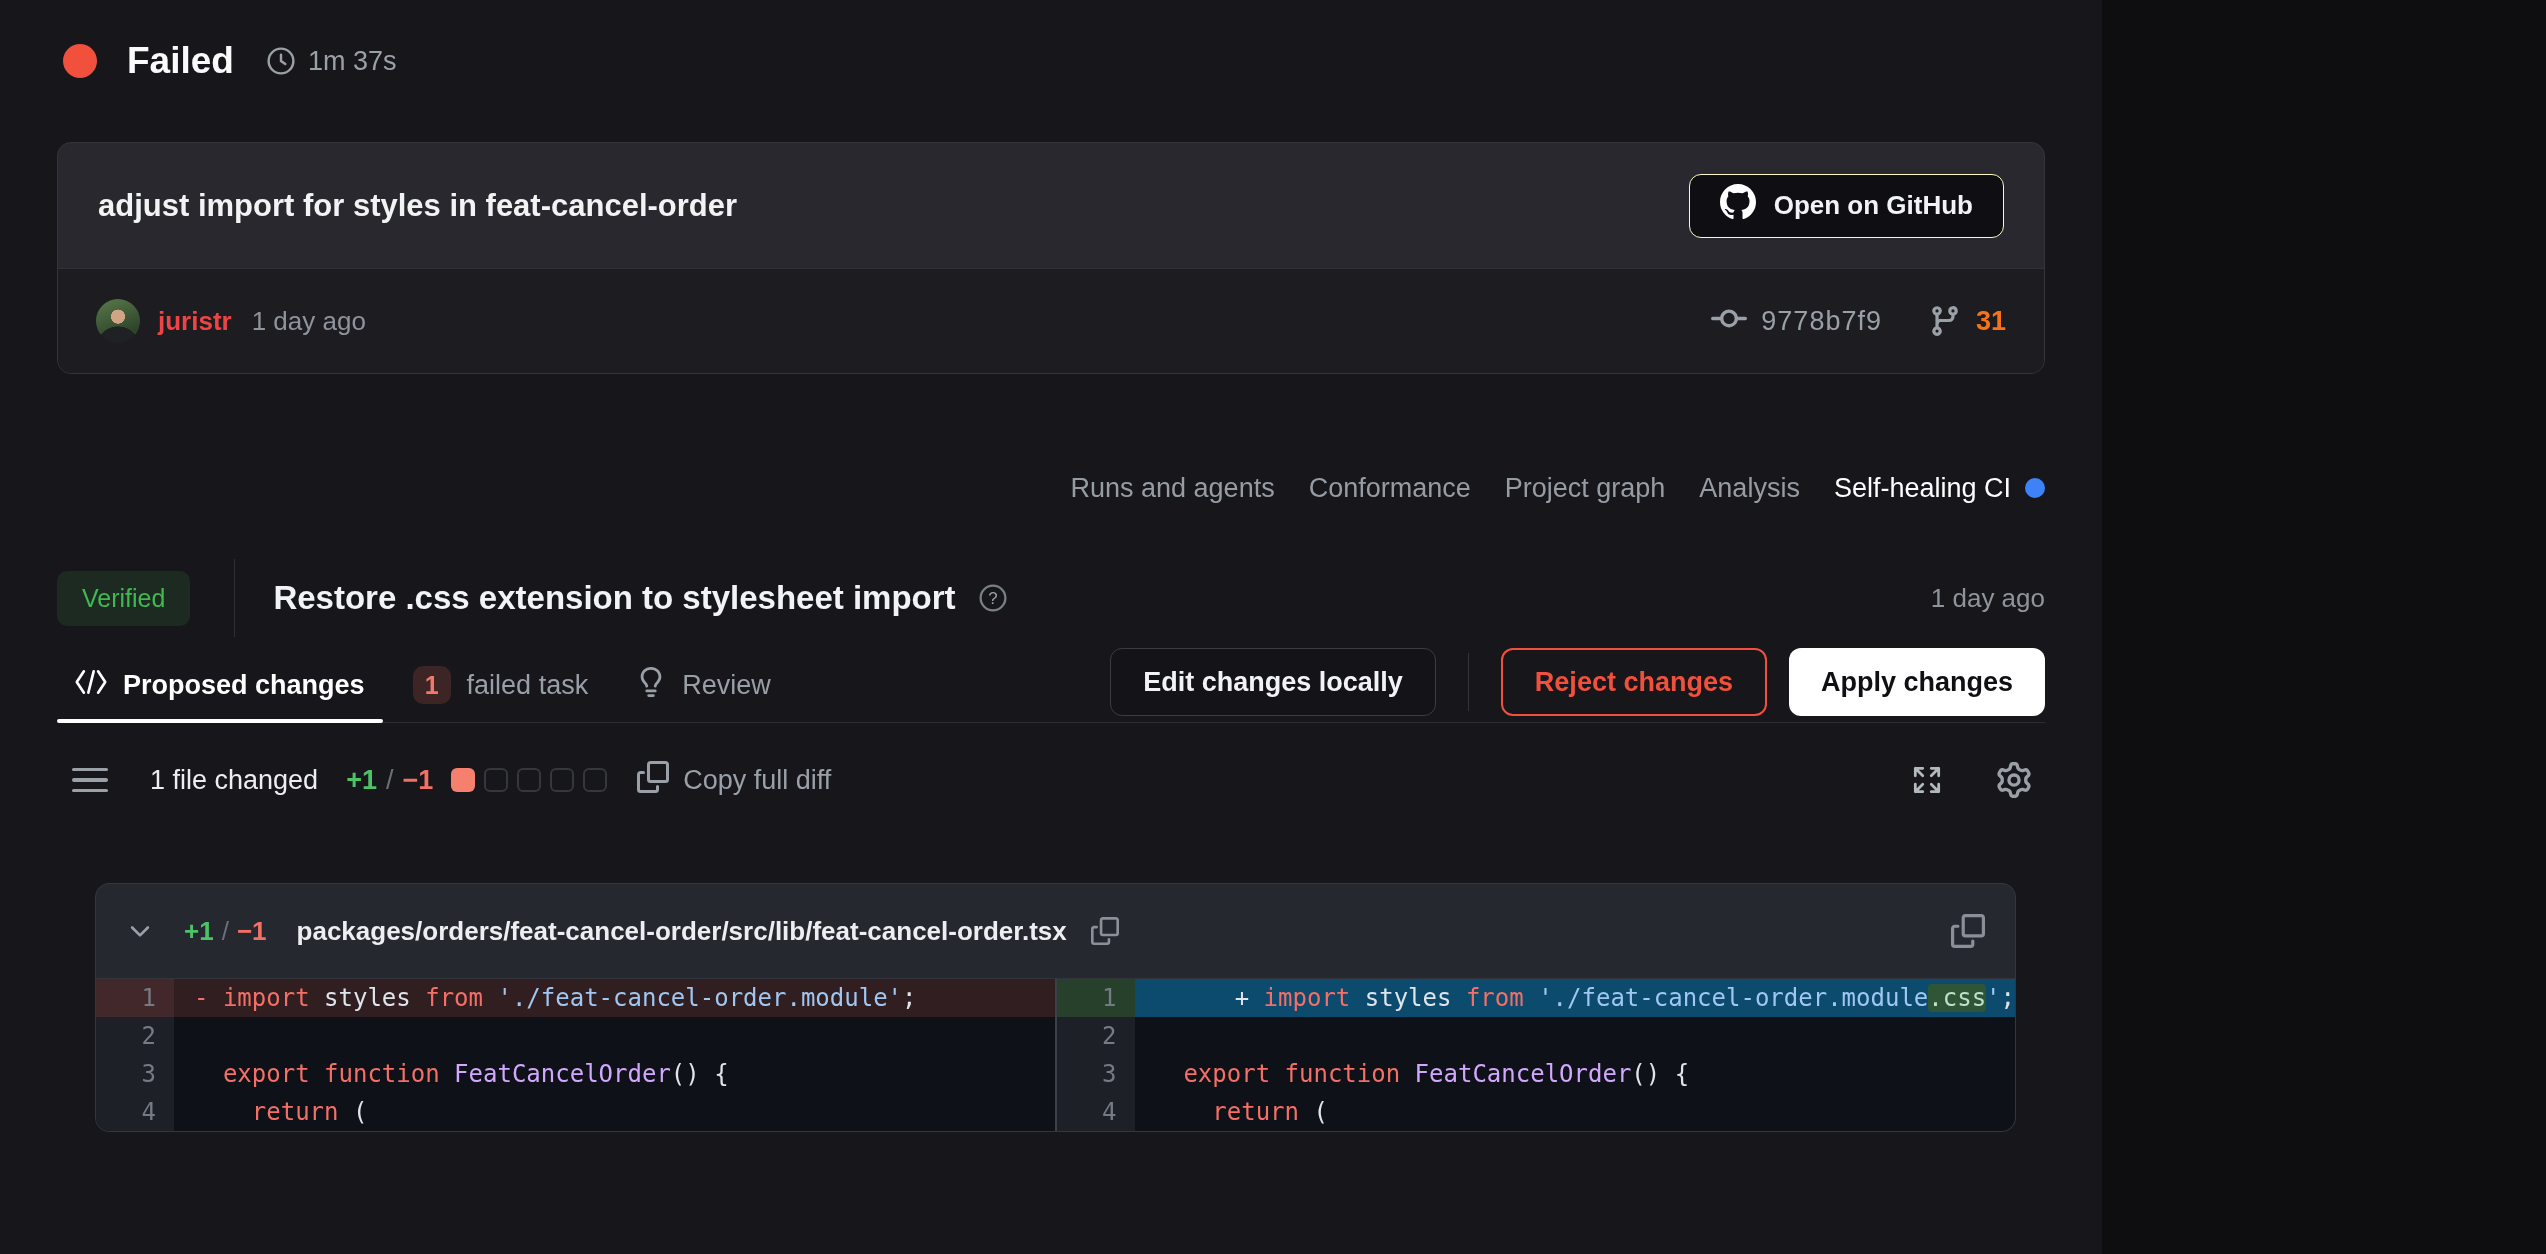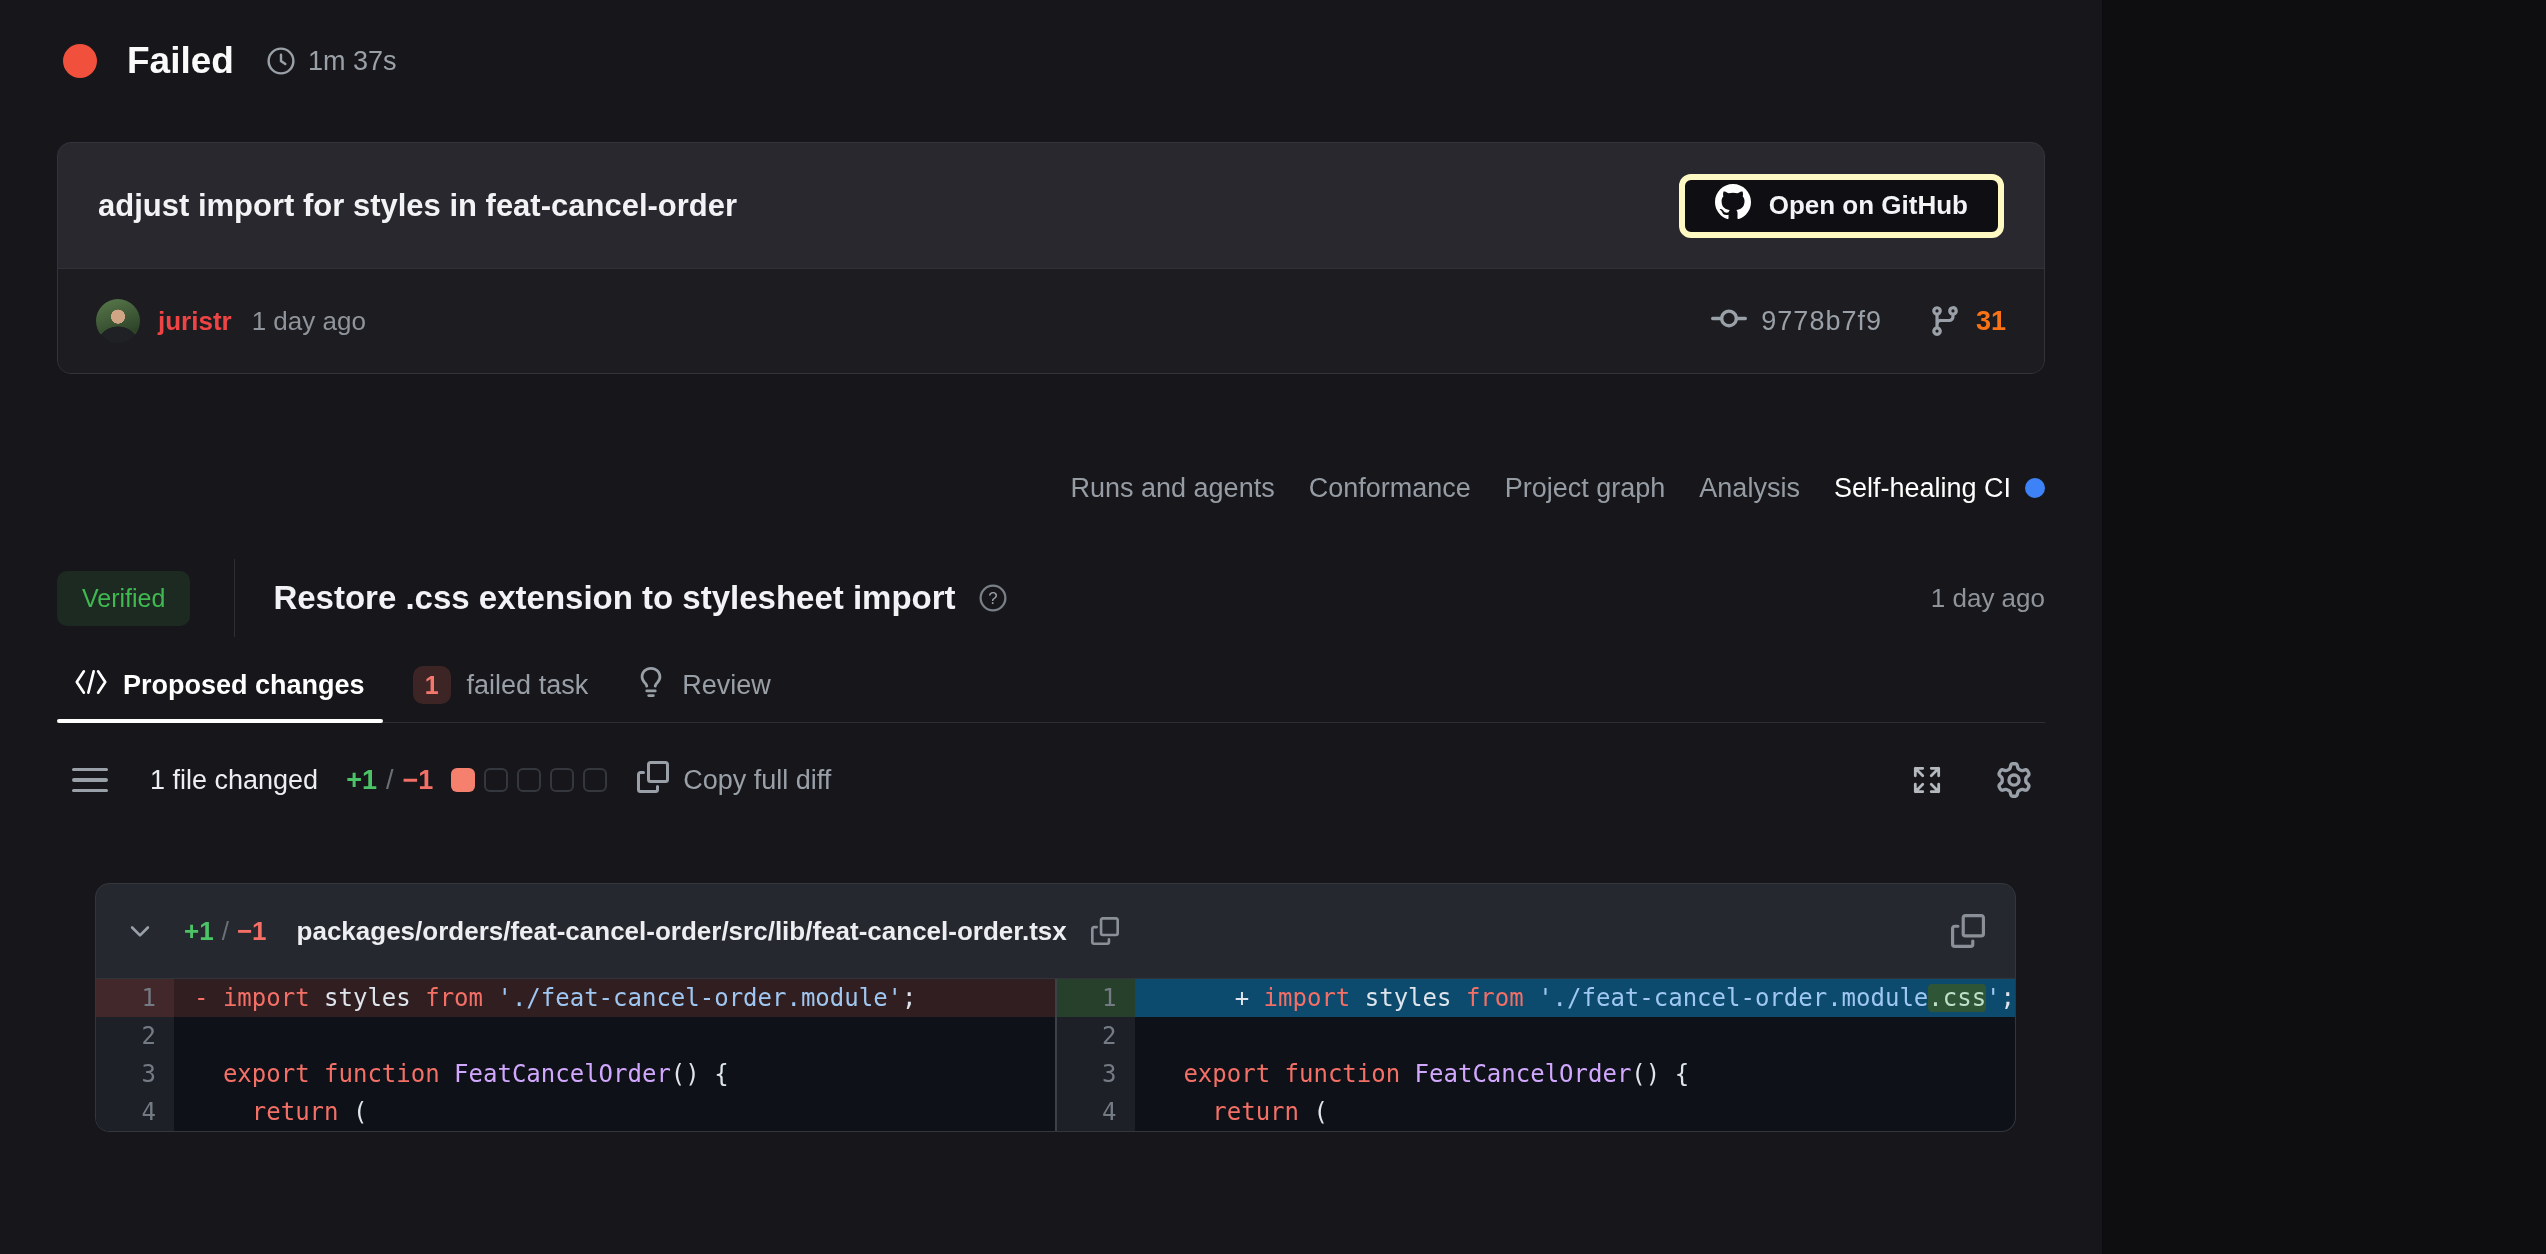--- a/index.html
+++ b/index.html
@@ -12,21 +12,21 @@
   .status-label{font-size:37px;font-weight:600;color:#fafafa;margin:0 0 0 30px;}
   .clock-wrap{margin-left:32px;display:flex;align-items:center;}
   .status-duration{font-size:27px;color:#9aa0a8;margin-left:12px;}
 
   
   .commit-card{position:absolute;top:142px;left:57px;right:57px;height:232px;
                border:1px solid #34343b;border-radius:14px;overflow:hidden;background:#28282e;box-sizing:border-box;}
   .card-head{height:125px;display:flex;align-items:center;padding:0 40px;box-sizing:border-box;}
   .commit-title{font-size:31px;font-weight:700;color:#f2f3f5;margin:0;}
   .gh-btn{margin-left:auto;display:flex;align-items:center;gap:18px;background:#0f0f13;
-          border:6px solid #fef9c3;border-radius:12px;height:64px;padding:0 30px;
+          border:1px solid #fef9c3;border-radius:12px;height:64px;padding:0 30px;
           color:#f2f3f5;font-size:26px;font-weight:600;cursor:pointer;font-family:inherit;}
   .card-foot{height:105px;background:#1c1c21;border-top:1px solid #313138;display:flex;
              align-items:center;padding:0 38px;box-sizing:border-box;}
   .avatar{width:44px;height:44px;border-radius:50%;flex:none;
           background:radial-gradient(circle at 50% 40%, #cfa585 0 20%, rgba(0,0,0,0) 21%),
                      radial-gradient(circle at 50% 112%, #1f2125 0 40%, rgba(0,0,0,0) 41%),
                      linear-gradient(160deg,#5a7a4c,#2e4429 75%);}
   .author{font-size:26px;font-weight:700;color:#ef4444;margin-left:18px;cursor:pointer;}
   .foot-time{font-size:26px;color:#8f939b;margin-left:20px;}
   .foot-right{margin-left:auto;display:flex;align-items:center;}
@@ -208,20 +208,26 @@
       </div>
       <div class="tab">
         <span>
           <svg width="30" height="30" viewBox="0 0 16 16" fill="#9aa0a8">
             <path d="M8 1.5c-2.363 0-4 1.69-4 3.75 0 .984.424 1.625.984 2.304l.214.253c.223.264.47.556.673.848.284.411.537.896.621 1.49a.75.75 0 0 1-1.484.211c-.04-.282-.163-.547-.37-.847a8.456 8.456 0 0 0-.542-.68c-.084-.1-.173-.205-.268-.32C3.201 7.75 2.5 6.766 2.5 5.25 2.5 2.31 4.863 0 8 0s5.5 2.31 5.5 5.25c0 1.516-.701 2.5-1.328 3.259-.095.115-.184.22-.268.319-.207.245-.383.453-.541.681-.208.3-.33.565-.37.847a.751.751 0 0 1-1.485-.212c.084-.593.337-1.078.621-1.489.203-.292.45-.584.673-.848.075-.088.147-.173.213-.253.561-.679.985-1.32.985-2.304 0-2.06-1.637-3.75-4-3.75ZM5.75 12h4.5a.75.75 0 0 1 0 1.5h-4.5a.75.75 0 0 1 0-1.5ZM6 15.25a.75.75 0 0 1 .75-.75h2.5a.75.75 0 0 1 0 1.5h-2.5a.75.75 0 0 1-.75-.75Z"></path>
           </svg>
         </span>
         <span>Review</span>
       </div>
     </div>
+    <div class="actions">
+      <button class="btn btn-edit">Edit changes locally</button>
+      <span class="act-div"></span>
+      <button class="btn btn-reject">Reject changes</button>
+      <button class="btn btn-apply">Apply changes</button>
+    </div>
   </div>
 
   <div class="diff-toolbar">
     <span class="hamburger">
         <span></span>
         <span></span>
         <span></span>
       </span>
     <span class="files-changed">1 file changed</span>
     <span class="stat-added">+1</span>

